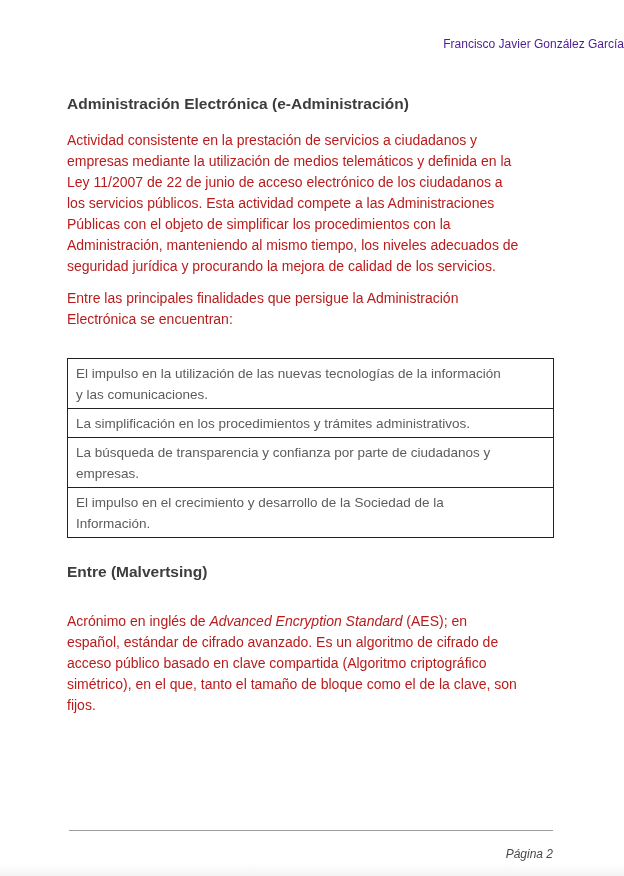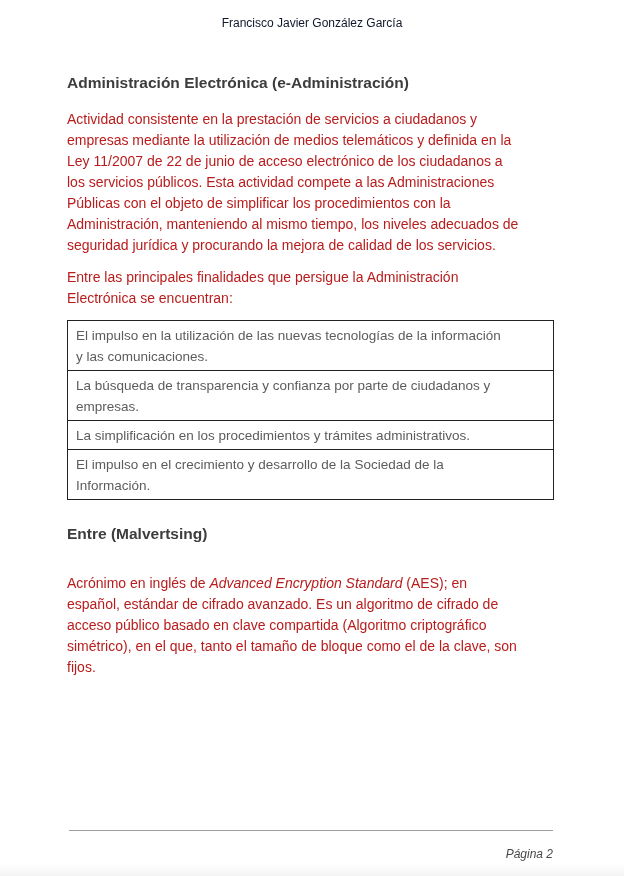--- a/index.html
+++ b/index.html
@@ -6,25 +6,25 @@
   .page {
     position: relative;
     width: 624px;
     height: 876px;
     background: #ffffff;
     font-family: "Liberation Sans", sans-serif;
     overflow: hidden;
     color: #5c5c5c;
   }
   .doc-header {
-    padding-top: 15px;
-    text-align: center;
+    padding-top: 36px;
+    text-align: right;
     font-size: 12px;
     line-height: 16px;
-    color: #0f172a;
+    color: #4c1d95;
   }
   .content {
     position: relative;
     margin-left: 67px;
     width: 487px;
   }
   .heading {
     margin: 0;
     font-size: 15.5px;
     line-height: 23px;
@@ -39,21 +39,21 @@
     font-size: 14px;
     line-height: 21px;
     color: #b91c1c;
     white-space: pre-line;
   }
   .p1 { margin-top: 15px; }
   .p2 { margin-top: 11px; }
   .p3 { margin-top: 16px; }
   .p4 { margin-top: 28px; }
   .doc-table {
-    margin-top: 11px;
+    margin-top: 28px;
     border: 1px solid #222222;
   }
   .doc-table-row {
     border-bottom: 1px solid #222222;
     padding: 4px 8px 3px 8px;
     font-size: 13.5px;
     line-height: 21px;
     color: #5c5c5c;
     white-space: pre-line;
   }
@@ -99,23 +99,23 @@
 Públicas con el objeto de simplificar los procedimientos con la
 Administración, manteniendo al mismo tiempo, los niveles adecuados de
 seguridad jurídica y procurando la mejora de calidad de los servicios.</p>
 
     <p class="body-p p2">Entre las principales finalidades que persigue la Administración
 Electrónica se encuentran:</p>
 
     <div class="doc-table">
       <div class="doc-table-row">El impulso en la utilización de las nuevas tecnologías de la información
 y las comunicaciones.</div>
+      <div class="doc-table-row">La simplificación en los procedimientos y trámites administrativos.</div>
       <div class="doc-table-row">La búsqueda de transparencia y confianza por parte de ciudadanos y
 empresas.</div>
-      <div class="doc-table-row">La simplificación en los procedimientos y trámites administrativos.</div>
       <div class="doc-table-row">El impulso en el crecimiento y desarrollo de la Sociedad de la
 Información.</div>
     </div>
 
     <h2 class="heading h-adware">Entre (Malvertsing)</h2>
 
 
 
     <p class="body-p p4"><span>Acrónimo en inglés de </span><em>Advanced Encryption Standard</em><span> (AES); en
 español, estándar de cifrado avanzado. Es un algoritmo de cifrado de

